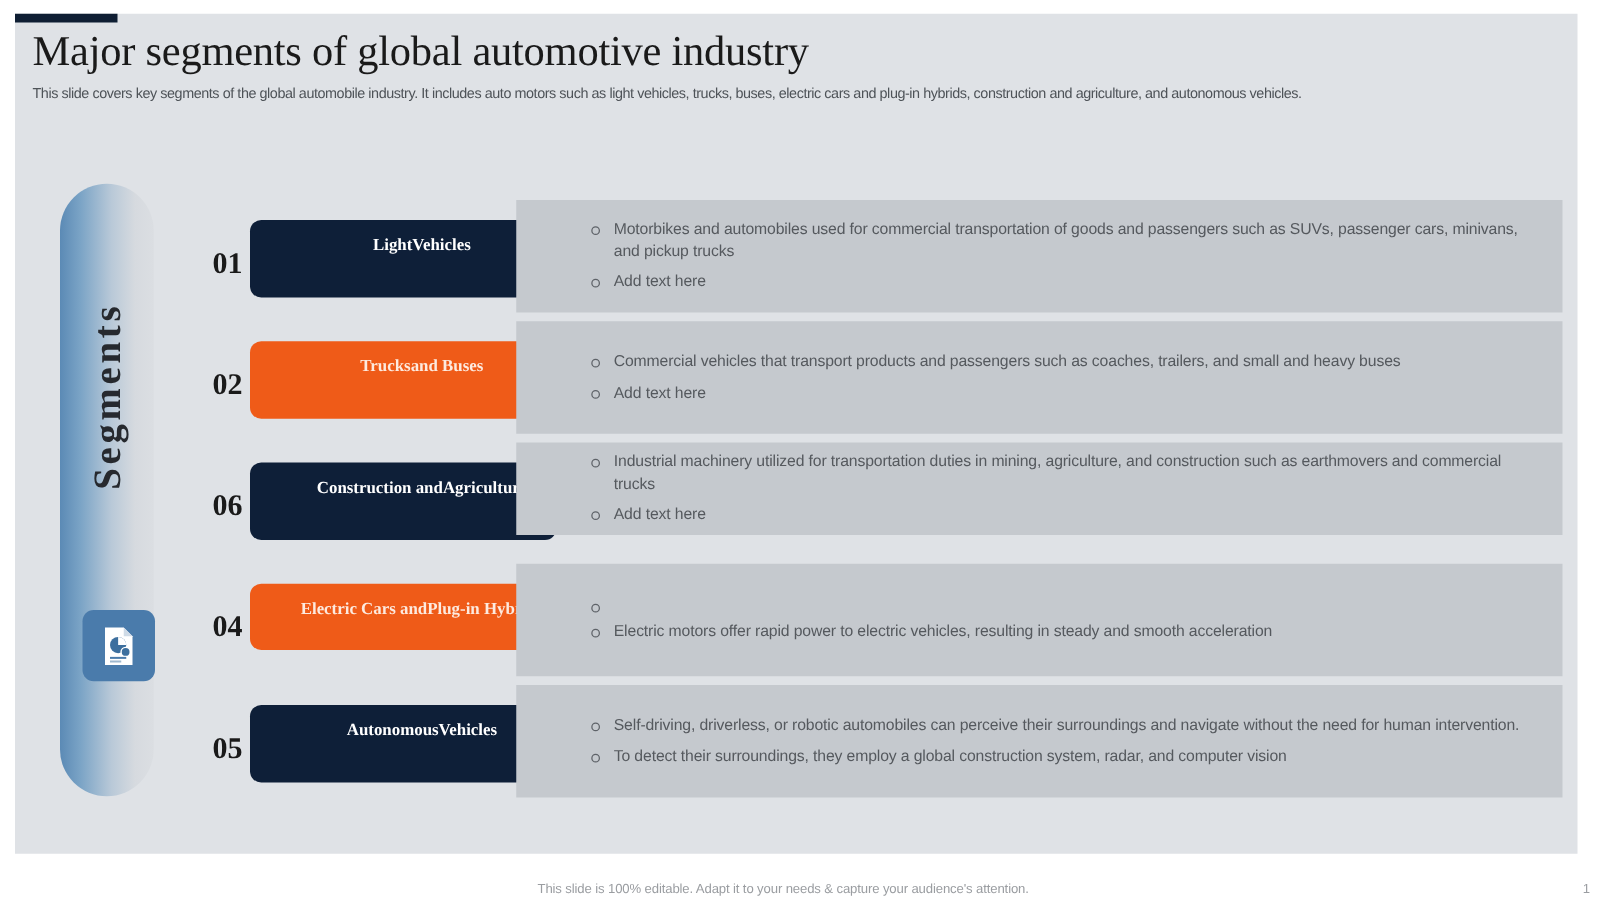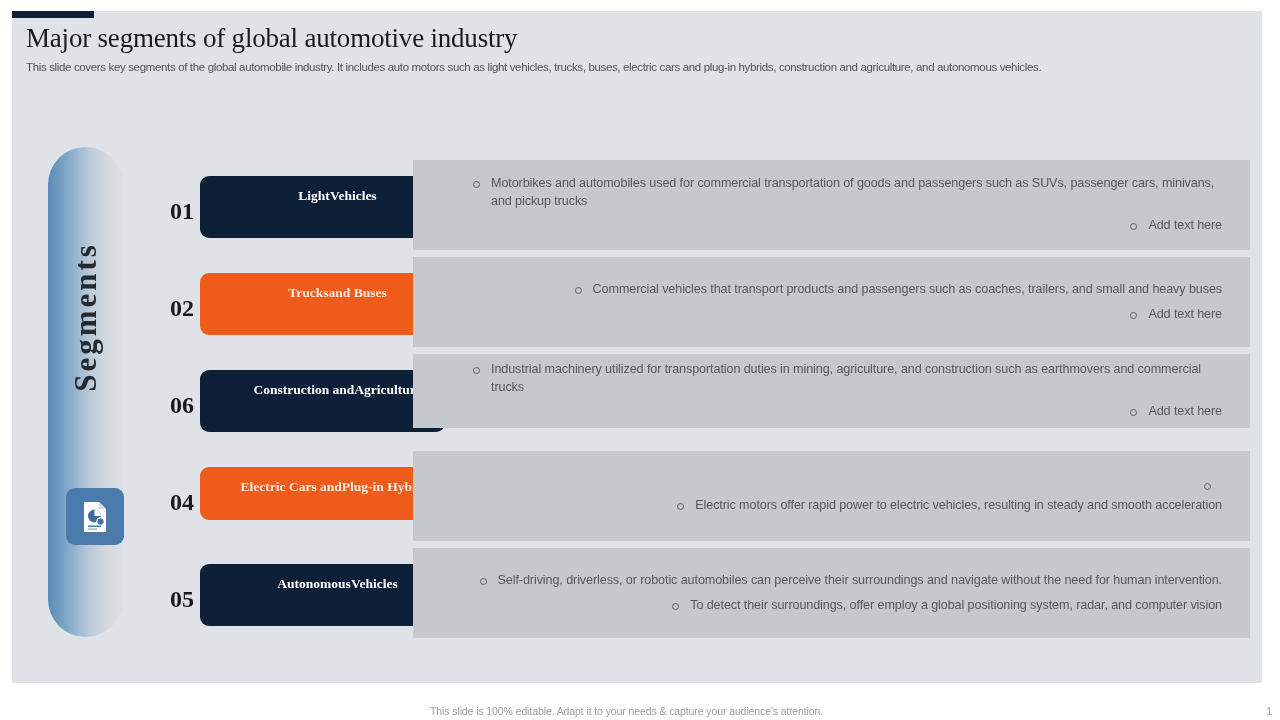--- a/index.html
+++ b/index.html
@@ -44,21 +44,21 @@
 
   
   #header {
     position: absolute;
     left: 26px;
     top: 24px;
     width: 1200px;
   }
   #title {
     font-family: "Liberation Serif", serif;
-    font-size: 27px;
+    font-size: 34px;
     font-weight: normal;
     color: #1a1a1a;
     letter-spacing: -0.2px;
     line-height: 1.05;
     margin: 0;
     white-space: nowrap;
   }
   #subtitle {
     margin: 9px 0 0 0;
     font-family: "Liberation Sans", sans-serif;
@@ -156,21 +156,20 @@
     box-sizing: border-box;
     padding: 12px 28px 12px 18px;
     display: flex;
     flex-direction: column;
     justify-content: center;
   }
   .bullet {
     display: flex;
     align-items: flex-start;
     margin-bottom: 7px;
-    justify-content: flex-end;
   }
   .bullet:last-child { margin-bottom: 0; }
   .bullet-mark {
     flex: 0 0 auto;
     width: 7px;
     height: 7px;
     border: 1px solid #5e6268;
     border-radius: 50%;
     margin: 6px 11px 0 42px;
     box-sizing: border-box;
@@ -309,21 +308,21 @@
         <div class="chip-line">Autonomous</div>
         <div class="chip-line">Vehicles</div>
       </div>
       <div class="row-desc" style="top:-16px;height:90px">
         <div class="bullet">
           <span class="bullet-mark"></span>
           <span class="bullet-text">Self-driving, driverless, or robotic automobiles can perceive their surroundings and navigate without the need for human intervention.</span>
         </div>
         <div class="bullet">
           <span class="bullet-mark"></span>
-          <span class="bullet-text">To detect their surroundings, offer employ a global positioning system, radar, and computer vision</span>
+          <span class="bullet-text">To detect their surroundings, they employ a global construction system, radar, and computer vision</span>
         </div>
       </div>
     </div>
 
   </div>
 
   <div id="footer-note">This slide is 100% editable. Adapt it to your needs &amp; capture your audience's attention.</div>
   <div id="page-num">1</div>
 
 </div>

